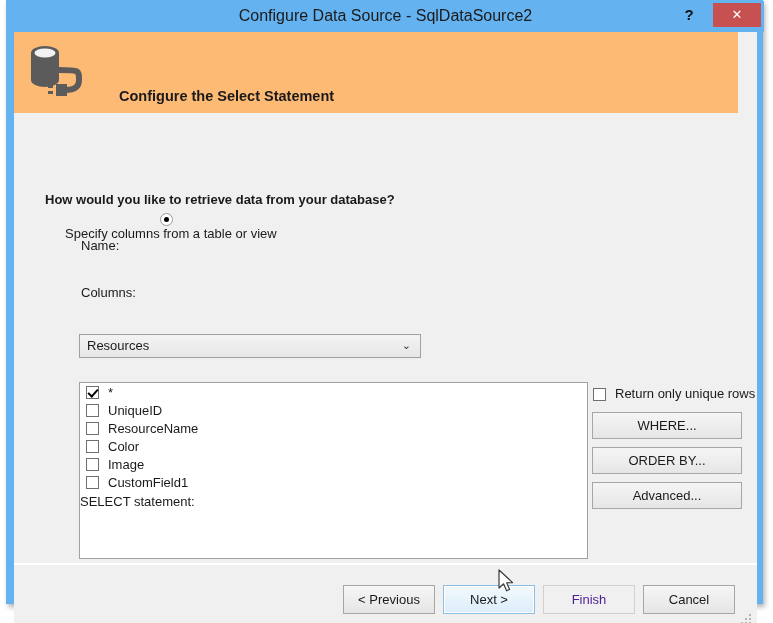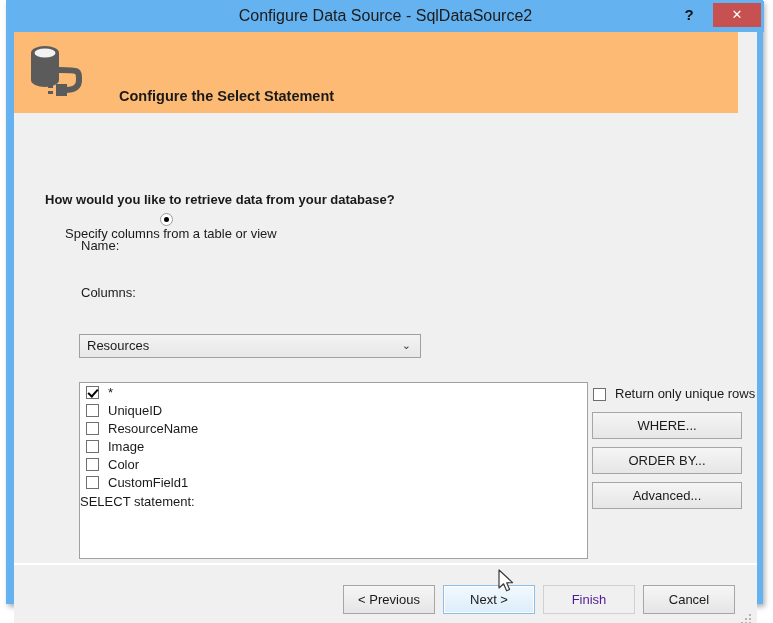--- a/index.html
+++ b/index.html
@@ -422,25 +422,25 @@
         <div class="col-item">
           <span class="cb"></span>
           <span class="col-label">UniqueID</span>
         </div>
         <div class="col-item">
           <span class="cb"></span>
           <span class="col-label">ResourceName</span>
         </div>
         <div class="col-item">
           <span class="cb"></span>
+          <span class="col-label">Color</span>
+        </div>
+        <div class="col-item">
+          <span class="cb"></span>
           <span class="col-label">Image</span>
-        </div>
-        <div class="col-item">
-          <span class="cb"></span>
-          <span class="col-label">Color</span>
         </div>
         <div class="col-item">
           <span class="cb"></span>
           <span class="col-label">CustomField1</span>
         </div>
       </div>
 
       <div id="unique-row">
         <span class="cb"></span>
         <span class="col-label">Return only unique rows</span>

